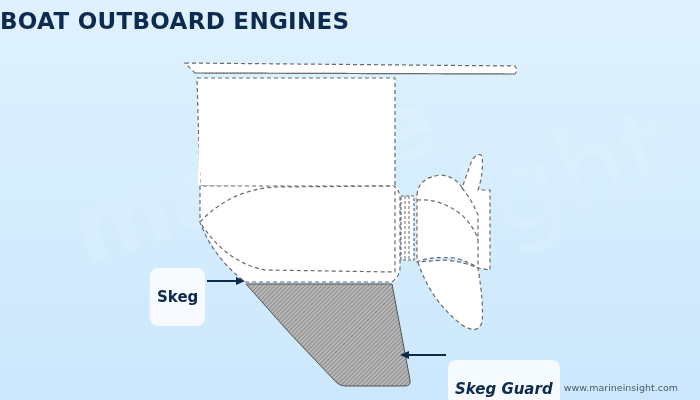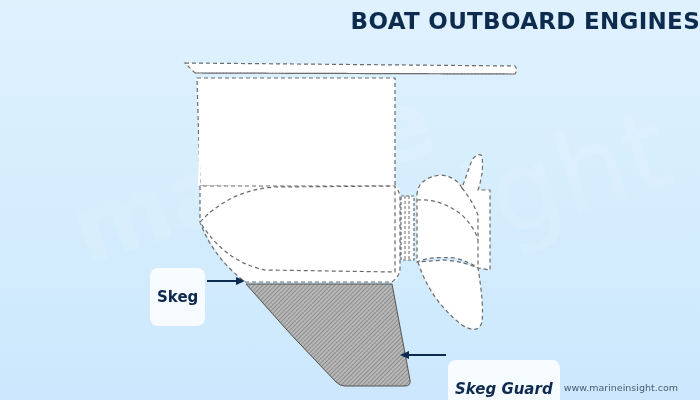--- a/index.html
+++ b/index.html
@@ -2,21 +2,21 @@
 <html><head>
   <meta charset="utf-8">
   <style>
     html, body { margin: 0; padding: 0; }
     body {
       width: 700px; height: 400px; overflow: hidden; position: relative;
       background: linear-gradient(180deg, #dff1fd 0%, #d5edfd 50%, #cce7fd 100%);
       font-family: "Liberation Sans", sans-serif;
     }
     .title {
-      position: absolute; top: 8px; left: 0; width: 700px; text-align: right;
+      position: absolute; top: 8px; left: 0; width: 700px; text-align: left;
       font-family: "DejaVu Sans", sans-serif; font-weight: bold; font-size: 23px;
       color: #0d2a4f; letter-spacing: 0.3px;
     }
     .diagram { position: absolute; left: 0; top: 0; width: 700px; height: 400px; }
     .label {
       position: absolute; background: rgba(255,255,255,0.82);
       border-radius: 8px; padding: 19px 7px;
       font-family: "DejaVu Sans", sans-serif; font-weight: bold; color: #0d2a4f;
       font-size: 15px; line-height: 20px;
     }

